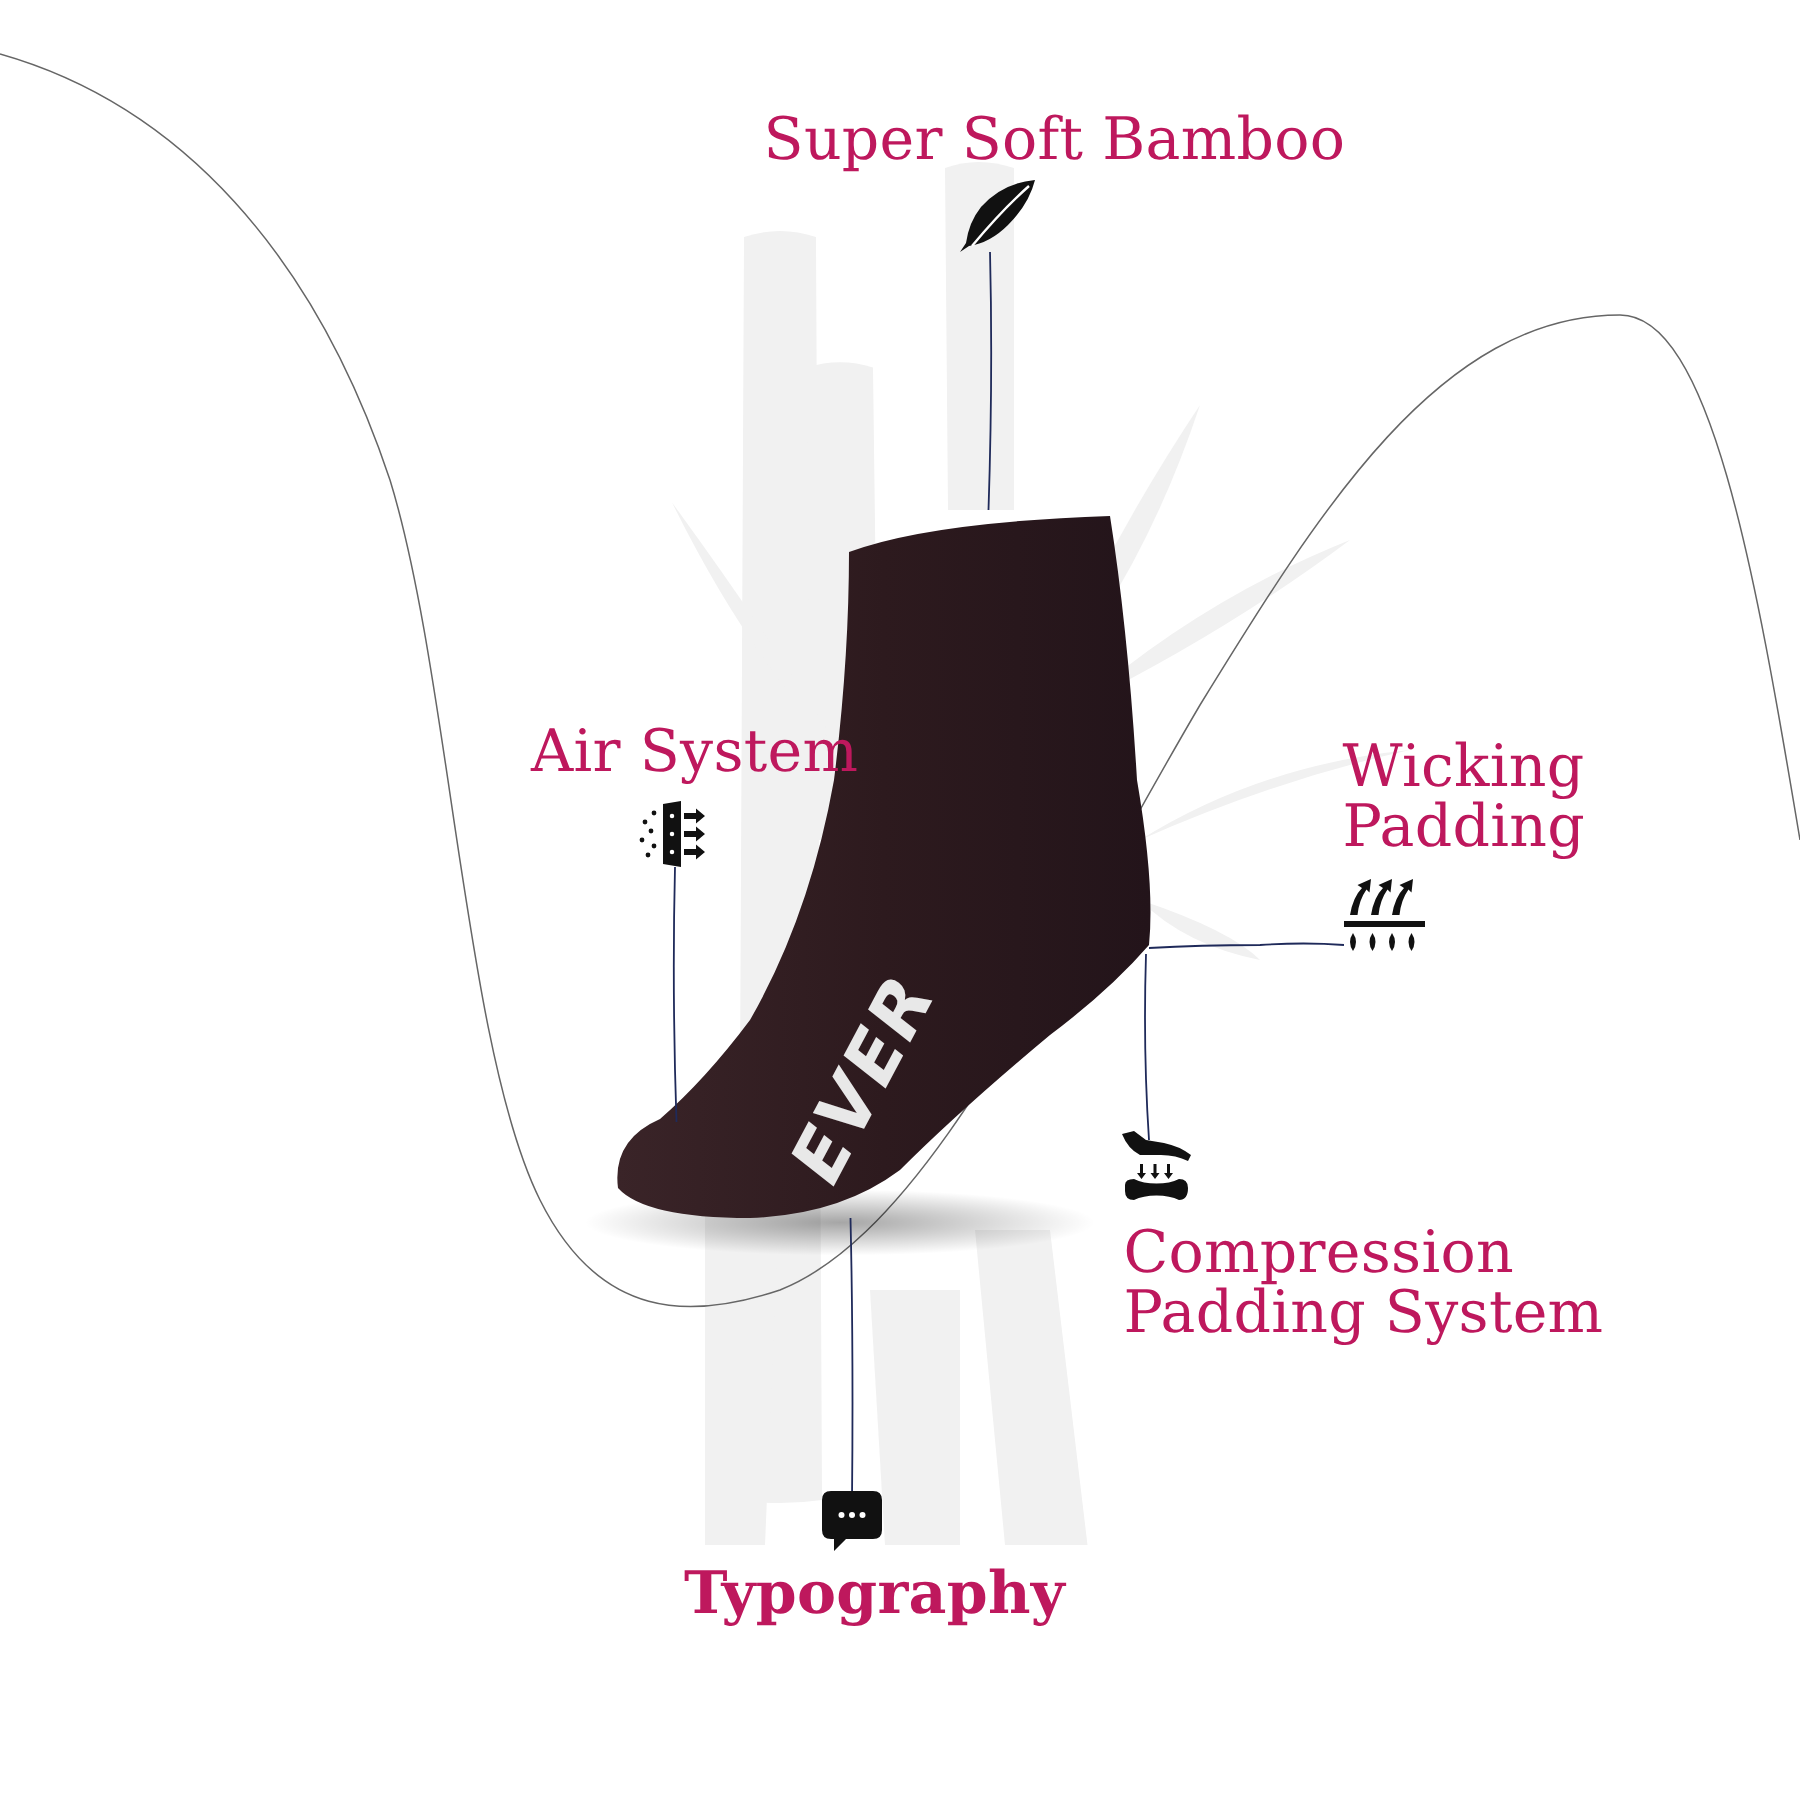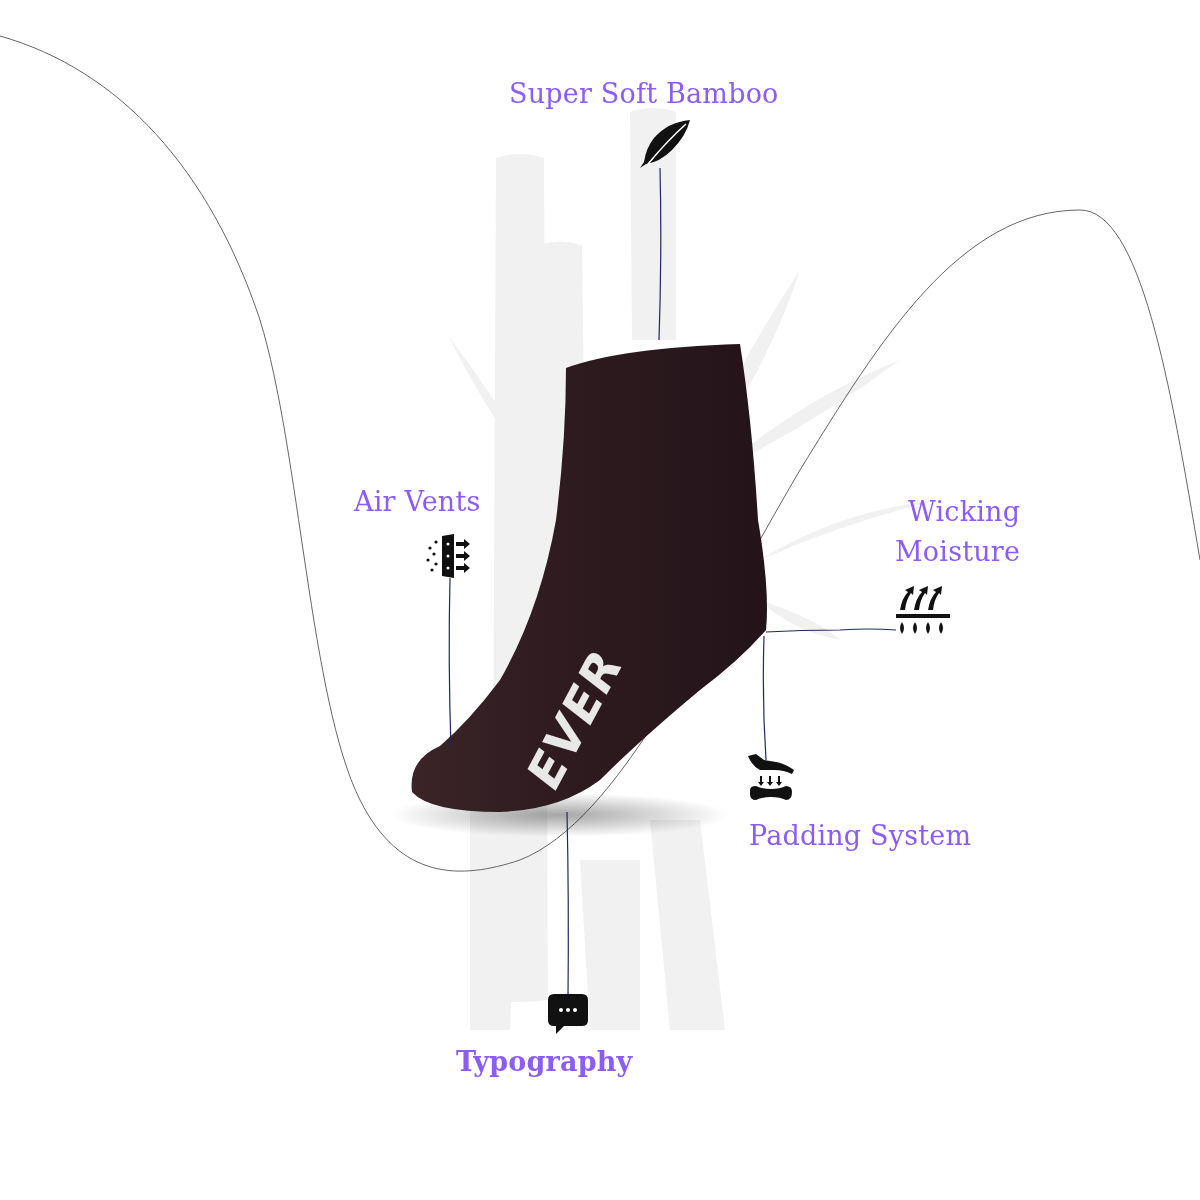--- a/index.html
+++ b/index.html
@@ -1,18 +1,18 @@
 <!DOCTYPE html>
 <html><head>
 <meta charset="utf-8">
 <style>
   html, body { margin: 0; padding: 0; background: #ffffff; }
   body { width: 1200px; height: 1200px; position: relative; overflow: hidden; font-family: "DejaVu Serif", "Liberation Serif", serif; color: #111111; }
   .layer { position: absolute; left: 0; top: 0; width: 1200px; height: 1200px; }
-  .label { position: absolute; font-family: "DejaVu Serif", "Liberation Serif", serif; font-size: 27px; line-height: 40px; color: #8b5cf6; letter-spacing: 0.2px; white-space: nowrap; text-align: right; }
+  .label { position: absolute; font-family: "DejaVu Serif", "Liberation Serif", serif; font-size: 39px; line-height: 40px; color: #be185d; letter-spacing: 0.2px; white-space: nowrap; }
   .icon { position: absolute; }
 </style>
 </head>
 <body>
 
 <svg class="layer" viewBox="0 0 1200 1200">
   <g fill="#f1f1f1">
 
     <path d="M496 158 Q520 150 544 158 L548 1000 Q520 1004 492 1000 Z"></path>
 
@@ -64,21 +64,21 @@
     <path d="M567 812 Q569 900 568 1000"></path>
   </g>
 </svg>
 
 <div class="label" style="left:509px; top:74px;">Super Soft Bamboo</div>
 <svg class="icon" style="left:638px; top:118px;" width="56" height="52" viewBox="0 0 56 52">
   <path d="M52 2 Q30 4 16 20 Q8 30 6 44 L2 50 L8 46 Q22 44 34 32 Q48 18 52 2 Z" fill="#111"></path>
   <path d="M48 6 Q30 22 10 46" stroke="#fff" stroke-width="1.6" fill="none"></path>
 </svg>
 
-<div class="label" style="left:354px; top:482px;">Air Vents</div>
+<div class="label" style="left:354px; top:482px;">Air System</div>
 <svg class="icon" style="left:424px; top:532px;" width="48" height="48" viewBox="0 0 48 48">
   <g fill="#111">
     <circle cx="6" cy="16" r="1.6"></circle>
       <circle cx="12" cy="10" r="1.6"></circle>
       <circle cx="10" cy="22" r="1.6"></circle>
     <circle cx="4" cy="28" r="1.6"></circle>
       <circle cx="12" cy="32" r="1.6"></circle>
       <circle cx="8" cy="38" r="1.6"></circle>
     <path d="M18 4 L30 2 L30 46 L18 44 Z"></path>
     <path d="M32 10 L40 10 L40 7 L46 12 L40 17 L40 14 L32 14 Z"></path>
@@ -87,21 +87,21 @@
   </g>
   <g fill="#fff">
       <circle cx="24" cy="12" r="1.5"></circle>
       <circle cx="24" cy="24" r="1.5"></circle>
       <circle cx="24" cy="36" r="1.5"></circle>
     </g>
 </svg>
 
 <div class="label" style="left:895px; top:492px;">
   <div>Wicking</div>
-  <div>Moisture</div>
+  <div>Padding</div>
 </div>
 <svg class="icon" style="left:894px; top:584px;" width="58" height="54" viewBox="0 0 58 54">
   <g fill="#111">
     <path d="M6 26 Q8 14 14 8 L11 6 L20 2 L19 11 L17 9 Q12 16 11 26 Z"></path>
     <path d="M20 26 Q22 14 28 8 L25 6 L34 2 L33 11 L31 9 Q26 16 25 26 Z"></path>
     <path d="M34 26 Q36 14 42 8 L39 6 L48 2 L47 11 L45 9 Q40 16 39 26 Z"></path>
     <rect x="2" y="30" width="54" height="4"></rect>
     <path d="M8 38 Q12 44 8 50 Q4 44 8 38 Z"></path>
     <path d="M21 38 Q25 44 21 50 Q17 44 21 38 Z"></path>
     <path d="M34 38 Q38 44 34 50 Q30 44 34 38 Z"></path>
@@ -112,20 +112,21 @@
 <svg class="icon" style="left:746px; top:752px;" width="50" height="50" viewBox="0 0 50 50">
   <g fill="#111">
     <path d="M2 4 L10 2 L18 8 L30 10 Q40 12 48 18 L46 22 Q38 18 28 18 L14 18 Q6 14 2 4 Z"></path>
     <path d="M14 24 L14 30 L12 30 L15 34 L18 30 L16 30 L16 24 Z"></path>
     <path d="M23 24 L23 30 L21 30 L24 34 L27 30 L25 30 L25 24 Z"></path>
     <path d="M32 24 L32 30 L30 30 L33 34 L36 30 L34 30 L34 24 Z"></path>
     <path d="M4 38 Q4 34 10 34 Q16 37 25 37 Q34 37 40 34 Q46 34 46 40 Q46 48 40 48 Q34 45 25 45 Q16 45 10 48 Q4 48 4 42 Z"></path>
   </g>
 </svg>
 <div class="label" style="left:749px; top:816px;">
+  <div>Compression</div>
   <div>Padding System</div>
 </div>
 
 <svg class="icon" style="left:548px; top:994px;" width="40" height="42" viewBox="0 0 40 42">
   <path d="M6 0 L34 0 Q40 0 40 6 L40 26 Q40 32 34 32 L16 32 L8 40 L8 32 L6 32 Q0 32 0 26 L0 6 Q0 0 6 0 Z" fill="#111"></path>
   <g fill="#fff">
       <circle cx="13" cy="16" r="2"></circle>
       <circle cx="20" cy="16" r="2"></circle>
       <circle cx="27" cy="16" r="2"></circle>
     </g>

